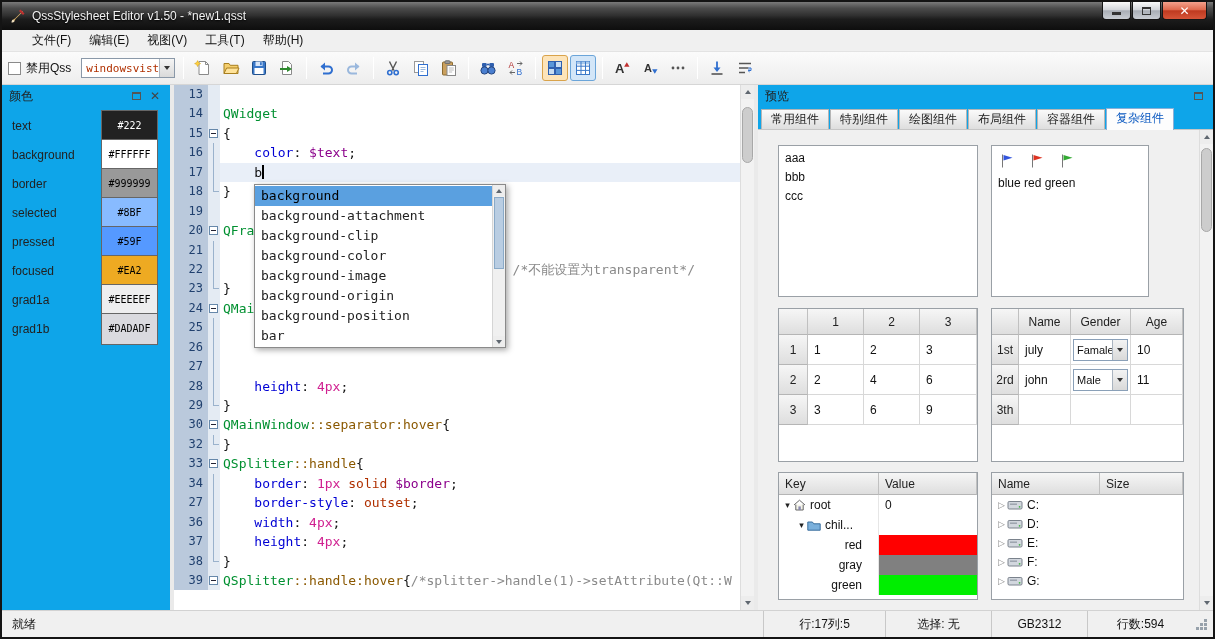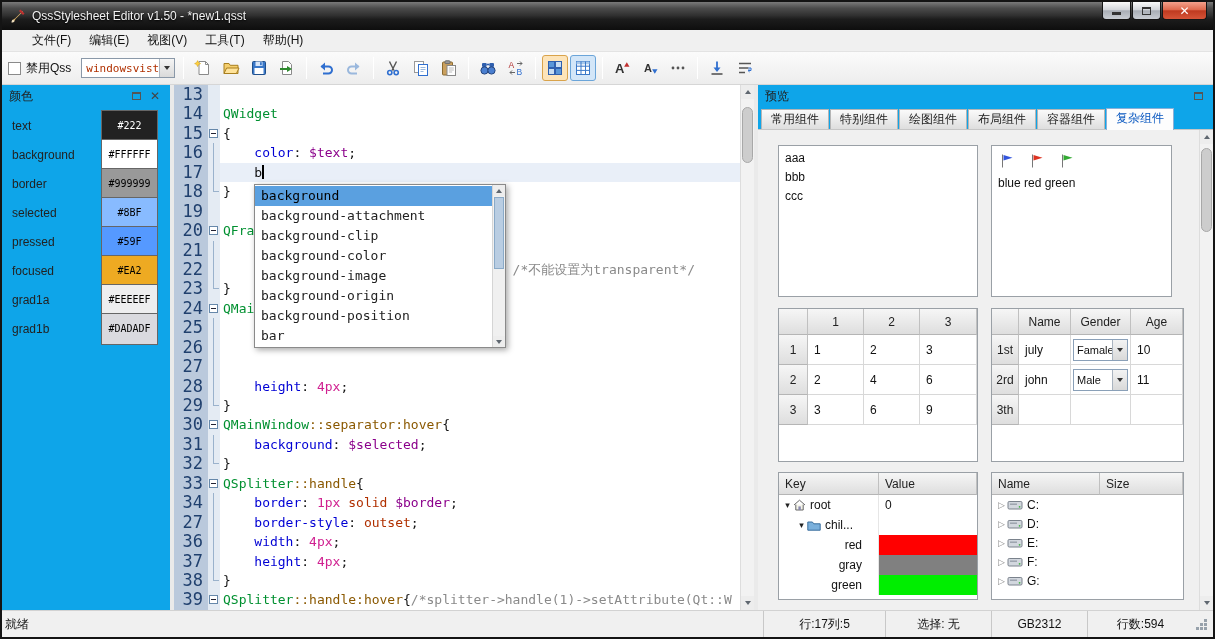--- a/index.html
+++ b/index.html
@@ -53,21 +53,21 @@
   #color-rows { padding-top:4px; }
   .color-row { height:29px; display:flex; align-items:center; padding:0 12px 0 10px; }
   .color-row .lbl { flex:1; color:#222; }
   .swatch { width:57px; height:32px; border:1px solid #666; display:flex; align-items:center; justify-content:center;
     font-family:"DejaVu Sans Mono",monospace; font-size:10px; }
 
   
   #editor { width:580px; flex:none; position:relative; background:#fff; font-family:"DejaVu Sans Mono",monospace; font-size:13px; overflow:hidden; }
   #editor-lines { position:absolute; top:0; left:0; right:14px; bottom:0; }
   .eline { display:flex; height:19.44px; white-space:pre; }
-  .gut { width:34px; flex:none; background:#bac9dc; color:#20406e; font-size:17px; text-align:right; padding-right:5px; line-height:19.44px; }
+  .gut { width:34px; flex:none; background:#bac9dc; color:#20406e; font-size:12px; text-align:right; padding-right:5px; line-height:19.44px; }
   .fold { width:12px; flex:none; background:#e4ebf3; position:relative; }
   .fold .box { position:absolute; left:1px; top:5px; width:9px; height:9px; background:#fff; border:1px solid #6688aa; z-index:1; }
   .fold .box::after { content:""; position:absolute; left:1px; top:3px; width:5px; height:1px; background:#223; }
   .fold .vline { position:absolute; left:5px; top:0; bottom:0; width:1px; background:#9ab2cc; }
   .fold .vhalf { position:absolute; left:5px; top:0; height:10px; width:1px; background:#9ab2cc; }
   .fold .tick  { position:absolute; left:5px; top:9px; width:6px; height:1px; background:#9ab2cc; }
   .codeln { flex:1; line-height:19.44px; padding-left:3px; overflow:hidden; }
   .eline.cur .codeln { background:#e9eff8; }
   .caret { display:inline-block; width:1.5px; height:14px; background:#000; vertical-align:-2px; }
   .pln { color:#111; }  .cls { color:#009030; }  .prop { color:#0000d4; }
@@ -99,21 +99,21 @@
   #pv-tabs { height:22px; flex:none; display:flex; align-items:flex-end; padding-left:3px; gap:1px; }
   .pv-tab { height:20px; line-height:19px; padding:0 9px; background:linear-gradient(#fafafa,#dedede);
     border:1px solid #b5b5b5; border-bottom:none; color:#222; }
   .pv-tab.active { height:22px; background:#fdfdfd; color:#0a58c0; border-color:#8ab0d8; margin-bottom:-1px; z-index:2; }
   #pv-content { flex:1; position:relative; border-top:1px solid #c6c6c6; background:#f0f0f0; overflow:hidden; }
   .pwidget { position:absolute; background:#fff; border:1px solid #9aa0a6; overflow:hidden; }
 
   #pv-list  { left:20px; top:15px;  width:200px; height:152px; padding-top:3px; }
   .pv-li { height:19px; line-height:19px; padding-left:6px; color:#111; }
 
-  #pv-flags { left:233px; top:15px; width:181px; height:152px; padding:7px 6px; }
+  #pv-flags { left:233px; top:15px; width:158px; height:152px; padding:7px 6px; }
   .flag-row { display:flex; gap:15px; padding-left:2px; }
   .flag-label { margin-top:4px; color:#111; }
 
   #pv-mult   { left:20px;  top:178px; width:200px; height:154px; display:grid; grid-template-columns:29px 56px 56px 1fr; grid-template-rows:26px 30px 30px 30px; }
   #pv-person { left:233px; top:178px; width:193px; height:154px; display:grid; grid-template-columns:27px 52px 60px 1fr; grid-template-rows:26px 30px 30px 30px; }
   .tcell { background:#fff; border-right:1px solid #d8d8d8; border-bottom:1px solid #d8d8d8; display:flex; align-items:center; padding-left:6px; color:#111; overflow:hidden; }
   .thead { background:linear-gradient(#f6f6f6,#dedede); border-right:1px solid #c0c0c0; border-bottom:1px solid #b5b5b5; justify-content:center; padding-left:0; color:#222; }
   .gcell { padding:0 2px; }
   .gcombo { display:flex; width:100%; height:22px; border:1px solid #8aa0b8; background:#fff; align-items:center; }
   .gcombo .gv { flex:1; font-size:11px; padding-left:3px; white-space:nowrap; overflow:hidden; }
@@ -130,21 +130,21 @@
   .kv-val { flex:1; display:flex; align-items:center; padding-left:6px; }
   .kv-val.fill { padding:0; }
   .kv-fill { flex:1; height:100%; }
   .exp { width:11px; flex:none; font-size:9px; color:#222; text-align:center; }
   .exp.hollow { color:#8a8a8a; }
   .tree-ico { display:inline-flex; margin-right:4px; }
   .dr-row { display:flex; height:19px; flex:none; align-items:center; }
 
   
   #statusbar { height:27px; flex:none; background:#f0f0f0; border-top:1px solid #d2d2d2; display:flex; align-items:center; position:relative; }
-  #sb-ready { padding-left:3px; }
+  #sb-ready { padding-left:10px; }
   .sb-right { margin-left:auto; display:flex; height:100%; margin-right:20px; }
   .sb-seg { border-left:1px solid #c8c8c8; height:100%; display:flex; align-items:center; justify-content:center; }
   .sb-seg.w1 { width:122px; } .sb-seg.w2 { width:106px; } .sb-seg.w3 { width:96px; } .sb-seg.w4 { width:106px; }
   .grip { position:absolute; right:4px; bottom:5px; width:13px; height:13px; }
   .grip i { position:absolute; width:2.5px; height:2.5px; background:#97a1ab; }
 </style>
 </head>
 <body>
 
 <div id="window">
@@ -385,21 +385,20 @@
           <div class="eline"><span class="gut">21</span><span class="fold"><i class="vline"></i></span><span class="codeln"></span></div>
           <div class="eline"><span class="gut">22</span><span class="fold"><i class="vline"></i></span><span class="codeln"><span class="pln">                                     </span><span class="cmt">/*不能设置为transparent*/</span></span></div>
           <div class="eline"><span class="gut">23</span><span class="fold"><i class="vhalf"></i><i class="tick"></i></span><span class="codeln"><span class="pun">}</span></span></div>
           <div class="eline"><span class="gut">24</span><span class="fold"><i class="box"></i></span><span class="codeln"><span class="cls">QMai</span></span></div>
           <div class="eline"><span class="gut">25</span><span class="fold"><i class="vline"></i></span><span class="codeln"></span></div>
           <div class="eline"><span class="gut">26</span><span class="fold"><i class="vline"></i></span><span class="codeln"></span></div>
           <div class="eline"><span class="gut">27</span><span class="fold"><i class="vline"></i></span><span class="codeln"></span></div>
           <div class="eline"><span class="gut">28</span><span class="fold"><i class="vline"></i></span><span class="codeln"><span class="pln">    </span><span class="prop">height</span><span class="pun">: </span><span class="num">4px</span><span class="pun">;</span></span></div>
           <div class="eline"><span class="gut">29</span><span class="fold"><i class="vhalf"></i><i class="tick"></i></span><span class="codeln"><span class="pun">}</span></span></div>
           <div class="eline"><span class="gut">30</span><span class="fold"><i class="box"></i></span><span class="codeln"><span class="cls">QMainWindow</span><span class="pse">::separator:hover</span><span class="pun">{</span></span></div>
-          <div class="eline"><span class="gut">31</span><span class="fold"><i class="vline"></i></span><span class="codeln"><span class="pln">    </span><span class="prop">background</span><span class="pun">: </span><span class="var">$selected</span><span class="pun">;</span></span></div>
           <div class="eline"><span class="gut">32</span><span class="fold"><i class="vhalf"></i><i class="tick"></i></span><span class="codeln"><span class="pun">}</span></span></div>
           <div class="eline"><span class="gut">33</span><span class="fold"><i class="box"></i></span><span class="codeln"><span class="cls">QSplitter</span><span class="pse">::handle</span><span class="pun">{</span></span></div>
           <div class="eline"><span class="gut">34</span><span class="fold"><i class="vline"></i></span><span class="codeln"><span class="pln">    </span><span class="prop">border</span><span class="pun">: </span><span class="num">1px</span><span class="pln"> </span><span class="val">solid</span><span class="pln"> </span><span class="var">$border</span><span class="pun">;</span></span></div>
           <div class="eline"><span class="gut">27</span><span class="fold"><i class="vline"></i></span><span class="codeln"><span class="pln">    </span><span class="prop">border-style</span><span class="pun">: </span><span class="val">outset</span><span class="pun">;</span></span></div>
           <div class="eline"><span class="gut">36</span><span class="fold"><i class="vline"></i></span><span class="codeln"><span class="pln">    </span><span class="prop">width</span><span class="pun">: </span><span class="num">4px</span><span class="pun">;</span></span></div>
           <div class="eline"><span class="gut">37</span><span class="fold"><i class="vline"></i></span><span class="codeln"><span class="pln">    </span><span class="prop">height</span><span class="pun">: </span><span class="num">4px</span><span class="pun">;</span></span></div>
           <div class="eline"><span class="gut">38</span><span class="fold"><i class="vhalf"></i><i class="tick"></i></span><span class="codeln"><span class="pun">}</span></span></div>
           <div class="eline"><span class="gut">39</span><span class="fold"><i class="box"></i></span><span class="codeln"><span class="cls">QSplitter</span><span class="pse">::handle:hover</span><span class="pun">{</span><span class="cmt">/*splitter-&gt;handle(1)-&gt;setAttribute(Qt::W</span></span></div>
         </div>
       <div id="autocomplete">

